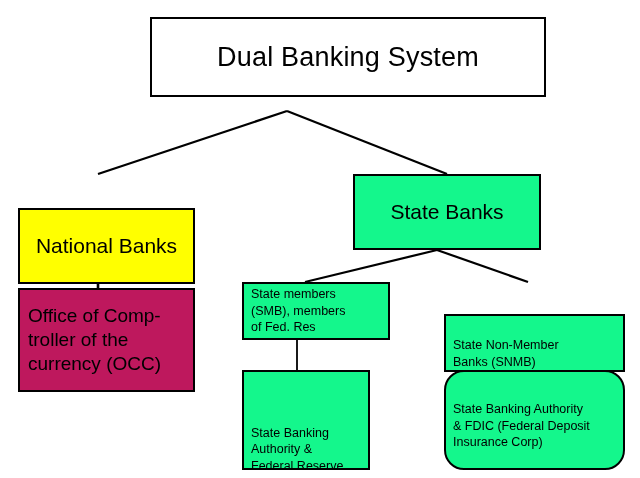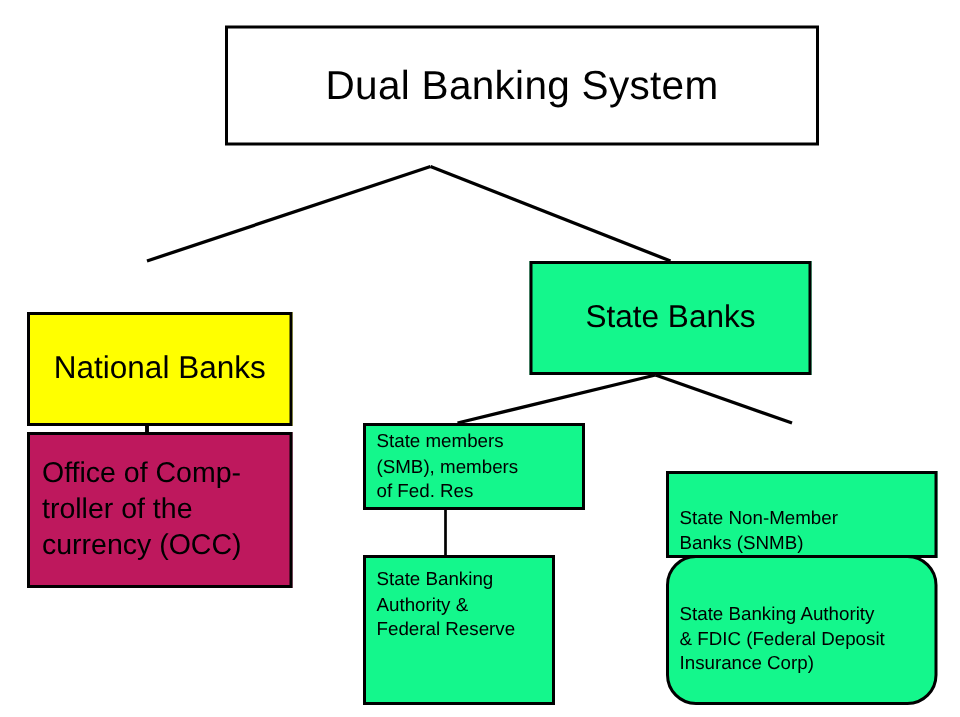--- a/index.html
+++ b/index.html
@@ -118,21 +118,21 @@
     width: 181px;
     height: 58px;
     align-items: flex-end;
     margin-top: 32px;
   }
   .sba-fed {
     left: 242px;
     top: 370px;
     width: 128px;
     height: 100px;
-    align-items: flex-start;
+    align-items: flex-end;
   }
   .sba-fdic {
     left: 444px;
     top: 370px;
     width: 181px;
     height: 100px;
     align-items: center;
     border-radius: 20px;
   }
   .sba-fed .node-text,

